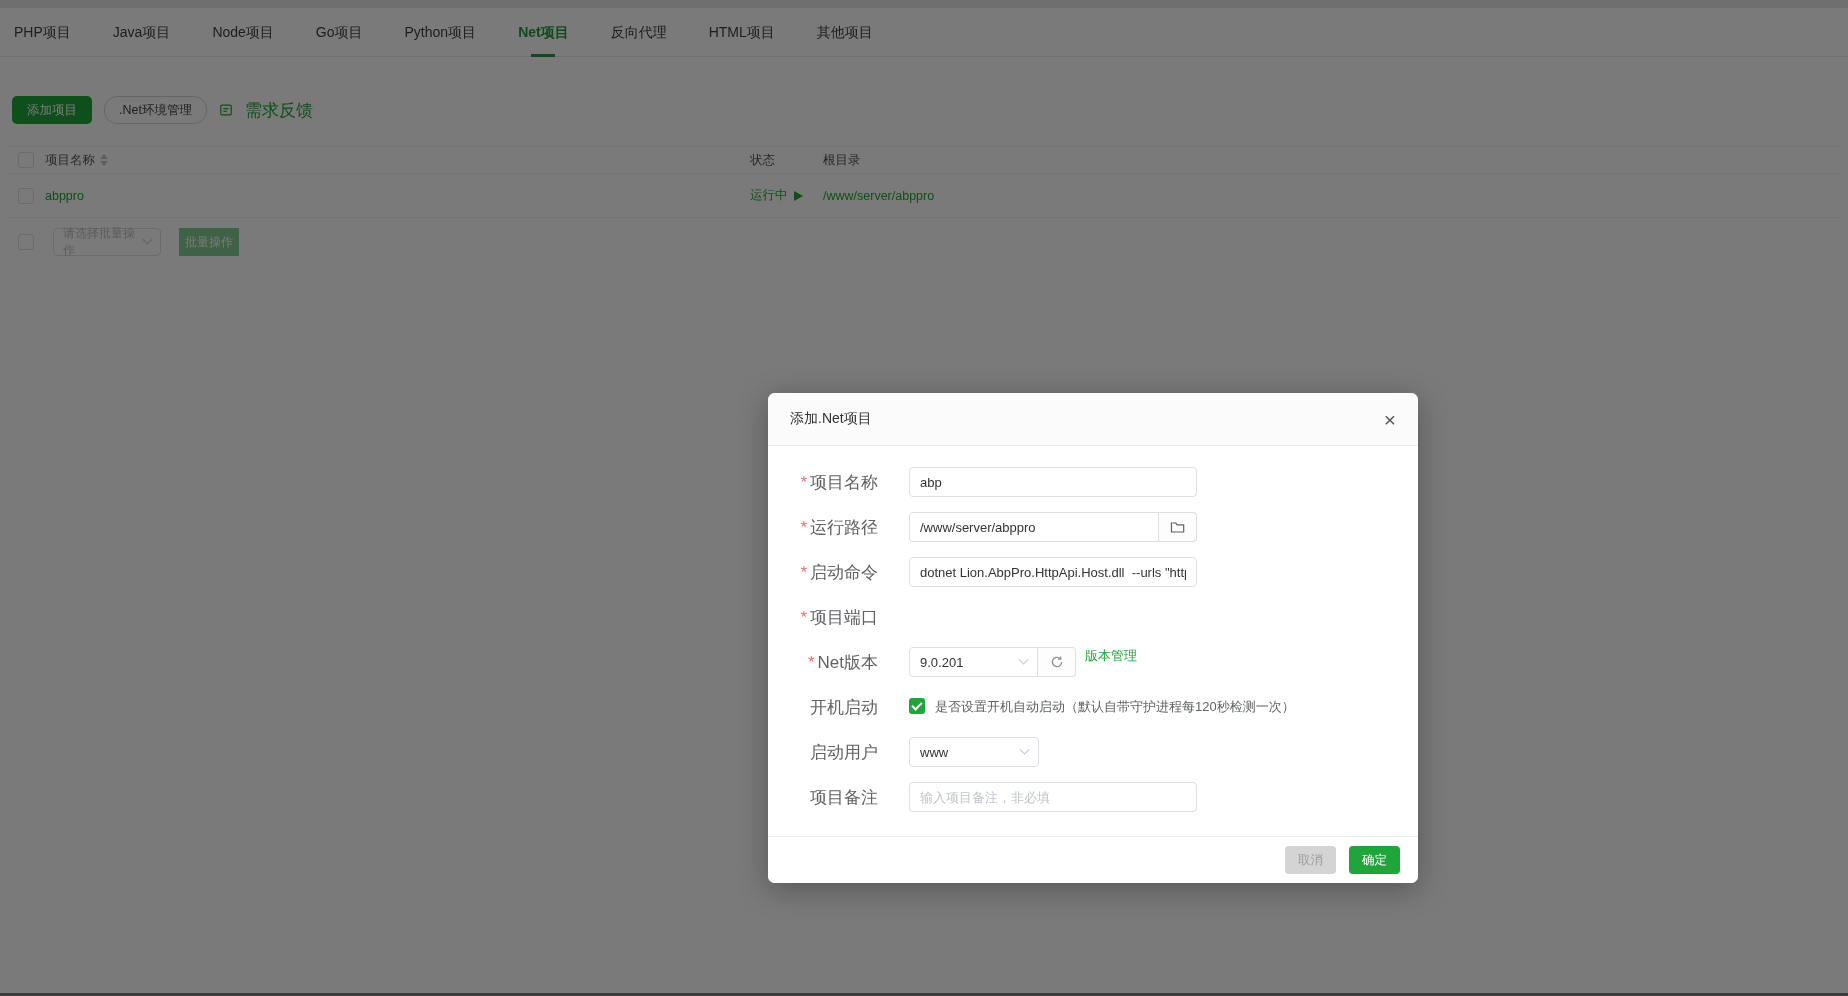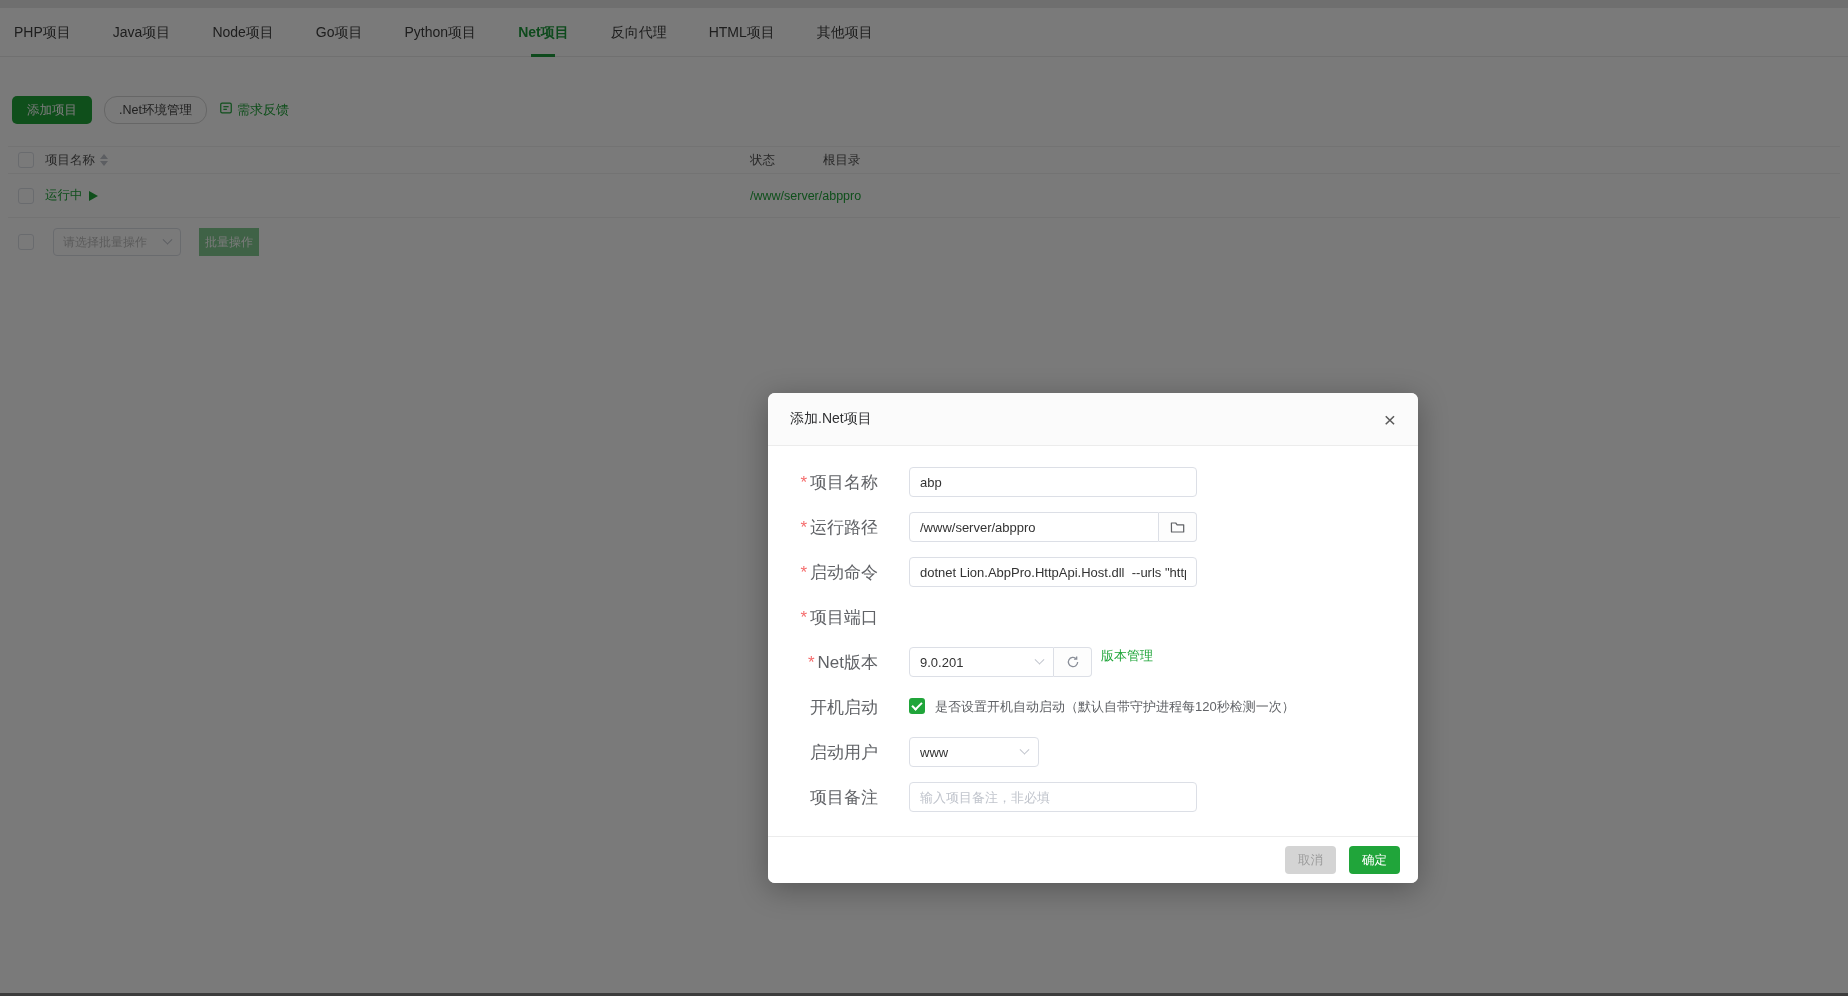--- a/index.html
+++ b/index.html
@@ -14,41 +14,41 @@
   
   .tabbar { display:flex; gap:42px; padding-left:14px; height:49px; align-items:center; border-bottom:1px solid #ebebeb; }
   .tab { font-size:14px; color:#3f3f3f; cursor:pointer; position:relative; height:49px; line-height:49px; }
   .tab.active { color:#1f9c3d; font-weight:bold; }
   .tab.active::after { content:""; position:absolute; left:50%; transform:translateX(-50%); bottom:0; width:24px; height:3px; background:#1f9c3d; }
 
   
   .toolbar { position:absolute; top:88px; left:12px; display:flex; align-items:center; gap:12px; }
   .btn-green { background:#20a53a; color:#fff; border:none; height:28px; padding:0 15px; border-radius:5px; font-size:12.5px; cursor:pointer; }
   .btn-outline { background:#fff; color:#454545; border:1px solid #d5d5d5; height:28px; padding:0 14px; border-radius:13px; font-size:12.5px; cursor:pointer; }
-  .link-feedback { display:flex; align-items:flex-start; gap:4px; color:#20a53a; font-size:13px; cursor:pointer; }
+  .link-feedback { display:flex; align-items:center; gap:12px; color:#20a53a; font-size:17px; cursor:pointer; }
 
   
   .table { position:absolute; top:138px; left:8px; right:8px; font-size:12.5px; }
   .t-head, .t-row, .t-batch { display:grid; grid-template-columns:37px 705px 73px auto; align-items:center; }
   .t-head { height:28px; border-top:1px solid #f0f0f0; border-bottom:1px solid #f0f0f0; color:#555; }
   .t-row { height:44px; border-bottom:1px solid #f0f0f0; }
   .cb { width:16px; height:16px; border:1px solid #dcdfe6; border-radius:3px; background:#fff; margin-left:10px; cursor:pointer; }
   .th-name { display:flex; align-items:center; gap:5px; }
   .sort { display:inline-flex; flex-direction:column; gap:2px; cursor:pointer; }
   .sort i { width:0; height:0; border-left:4px solid transparent; border-right:4px solid transparent; }
   .sort .up { border-bottom:5px solid #c0c4cc; }
   .sort .dn { border-top:5px solid #c0c4cc; }
   .green-link { color:#20a53a; cursor:pointer; text-decoration:none; }
   .status-cell { display:flex; align-items:center; gap:6px; color:#20a53a; }
   .play { width:0; height:0; border-left:9px solid #20a53a; border-top:5.5px solid transparent; border-bottom:5.5px solid transparent; cursor:pointer; }
 
   
   .batch { position:absolute; top:220px; left:8px; display:flex; align-items:center; }
   .fake-select { height:28px; border:1px solid #dcdfe6; border-radius:4px; background:#fff; display:flex; align-items:center; justify-content:space-between; padding:0 9px; font-size:12px; cursor:pointer; }
-  .batch .fake-select { width:128px; margin-left:19px; color:#bfbfbf; }
+  .batch .fake-select { width:108px; margin-left:19px; color:#bfbfbf; }
   .chev { width:7px; height:7px; border:solid #c0c4cc; border-width:0 1.5px 1.5px 0; transform:rotate(45deg) translate(-2px,-2px); flex:none; }
   .btn-batch { margin-left:18px; width:60px; height:28px; background:#20a53a; opacity:.55; color:#fff; border:none; border-radius:0; font-size:12px; cursor:pointer; }
 
   
   .overlay { position:absolute; inset:0; background:rgba(0,0,0,0.52); z-index:10; }
   .bottom-strip { position:absolute; left:0; right:0; bottom:0; height:3px; background:#3c3c3c; z-index:15; }
 
   
   .modal { position:absolute; left:768px; top:393px; width:650px; height:490px; background:#fff; border-radius:7px; box-shadow:0 6px 30px rgba(0,0,0,.3); z-index:20; }
   .m-header { height:53px; display:flex; align-items:center; padding:0 22px; border-bottom:1px solid #ececec; background:#fbfbfb; border-radius:7px 7px 0 0; }
@@ -60,21 +60,21 @@
   .star { color:#f56c6c; margin-right:3px; }
   .f-content { margin-left:31px; display:flex; align-items:flex-start; }
   .inp { height:30px; border:1px solid #dcdfe6; border-radius:4px; font-size:13px; color:#333; padding:0 10px; outline:none; font-family:"Liberation Sans","DejaVu Sans",sans-serif; }
   .inp::placeholder { color:#c0c4cc; }
   .w-wide { width:288px; }
   .w-port { width:178px; }
   .group { display:flex; }
   .group .inp { border-radius:4px 0 0 4px; width:250px; }
   .append { width:38px; height:30px; border:1px solid #dcdfe6; border-left:none; border-radius:0 4px 4px 0; background:#fdfdfd; display:flex; align-items:center; justify-content:center; cursor:pointer; }
   .sel { height:30px; border:1px solid #dcdfe6; border-radius:4px; background:#fff; display:flex; align-items:center; justify-content:space-between; padding:0 10px; font-size:13px; color:#333; cursor:pointer; }
-  .sel-ver { width:145px; border-radius:4px 0 0 4px; }
+  .sel-ver { width:129px; border-radius:4px 0 0 4px; }
   .sel-user { width:130px; }
   .cb-sm { width:14px; height:14px; border:1px solid #dcdfe6; border-radius:2px; background:#fff; cursor:pointer; margin-left:25px; flex:none; }
   .cb-green { width:16px; height:16px; background:#20a53a; border-radius:3px; position:relative; cursor:pointer; flex:none; }
   .cb-green::after { content:""; position:absolute; left:5px; top:2px; width:4px; height:8px; border:solid #fff; border-width:0 2px 2px 0; transform:rotate(45deg); }
   .side-label { font-size:13px; color:#606266; margin-left:8px; }
   .q-badge { width:15px; height:15px; border-radius:50%; background:#e6a23c; color:#fff; font-size:10.5px; font-weight:bold; display:flex; align-items:center; justify-content:center; margin-left:6px; cursor:pointer; }
   .ver-link { font-size:13px; color:#20a53a; margin-left:9px; cursor:pointer; }
   .m-footer { position:absolute; bottom:0; left:0; right:0; height:47px; border-top:1px solid #ececec; display:flex; align-items:center; justify-content:flex-end; padding-right:18px; gap:13px; border-radius:0 0 7px 7px; background:#fff; }
   .btn-cancel { height:28px; padding:0 13px; background:#d4d4d4; color:#9b9b9b; border:none; border-radius:4px; font-size:12.5px; cursor:not-allowed; }
   .btn-ok { height:28px; padding:0 13px; background:#20a53a; color:#fff; border:none; border-radius:4px; font-size:12.5px; cursor:pointer; }
@@ -124,20 +124,21 @@
               <i class="dn"></i>
             </span>
         </div>
         <div>状态</div>
         <div>根目录</div>
       </div>
       <div class="t-row">
         <div>
             <div class="cb"></div>
           </div>
+        <div><a class="green-link">abppro</a></div>
         <div class="status-cell">
           <span>运行中</span>
           <span class="play"></span>
         </div>
         <div><a class="green-link">/www/server/abppro</a></div>
       </div>
     </div>
 
     <div class="batch">
       <div class="cb" style="margin-left:10px;"></div>

